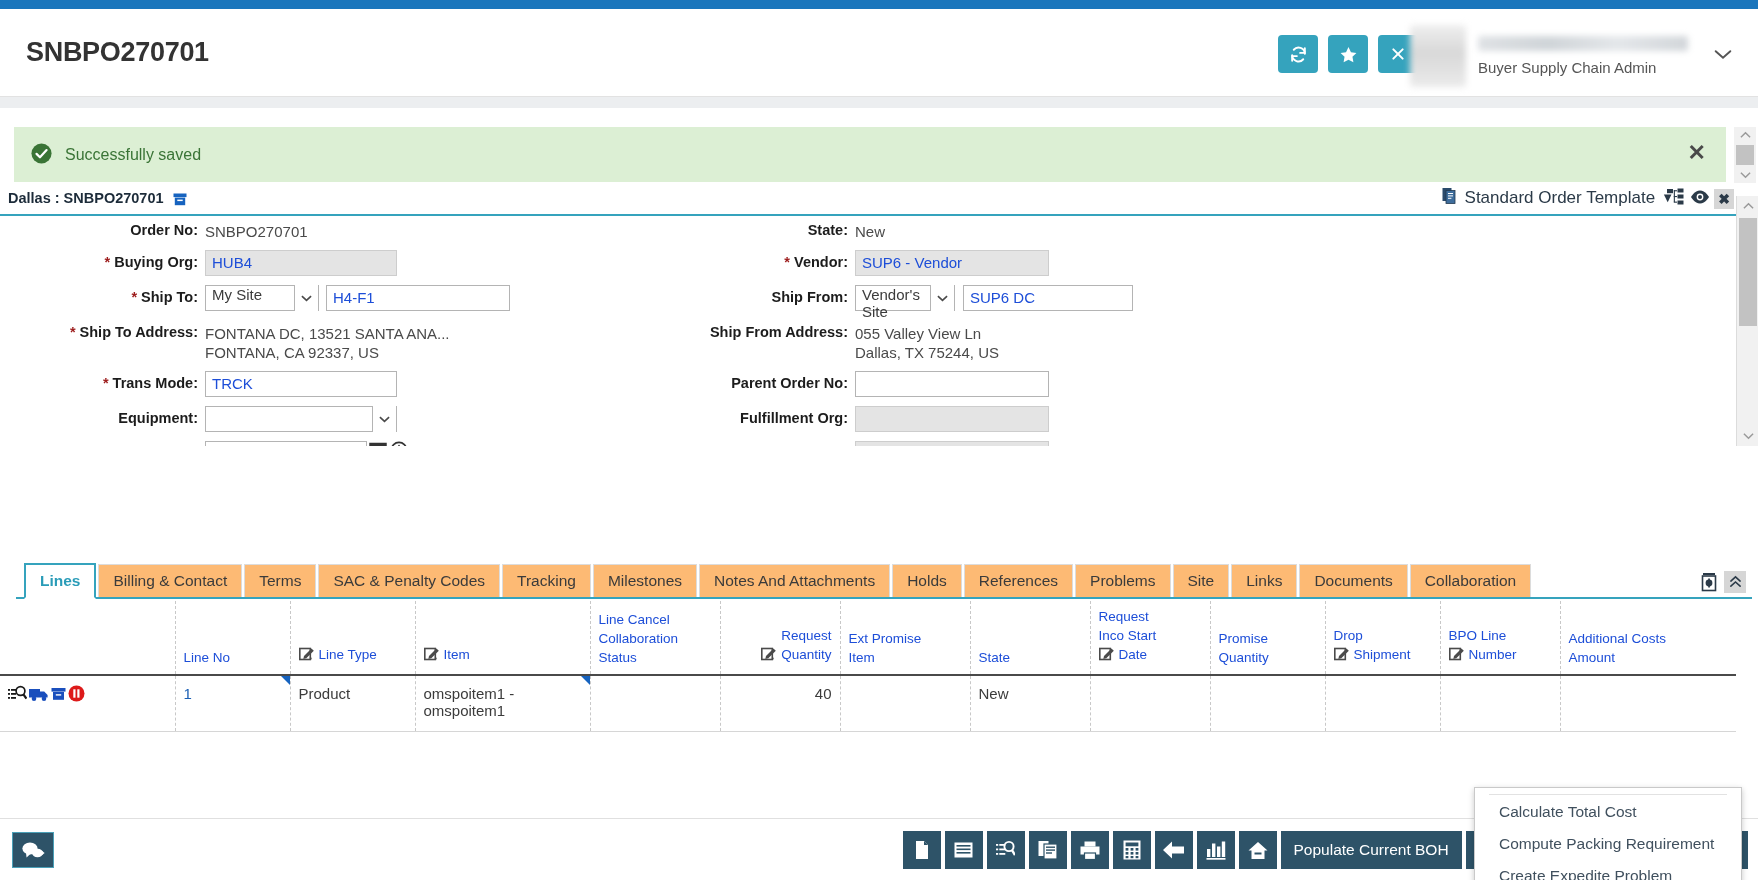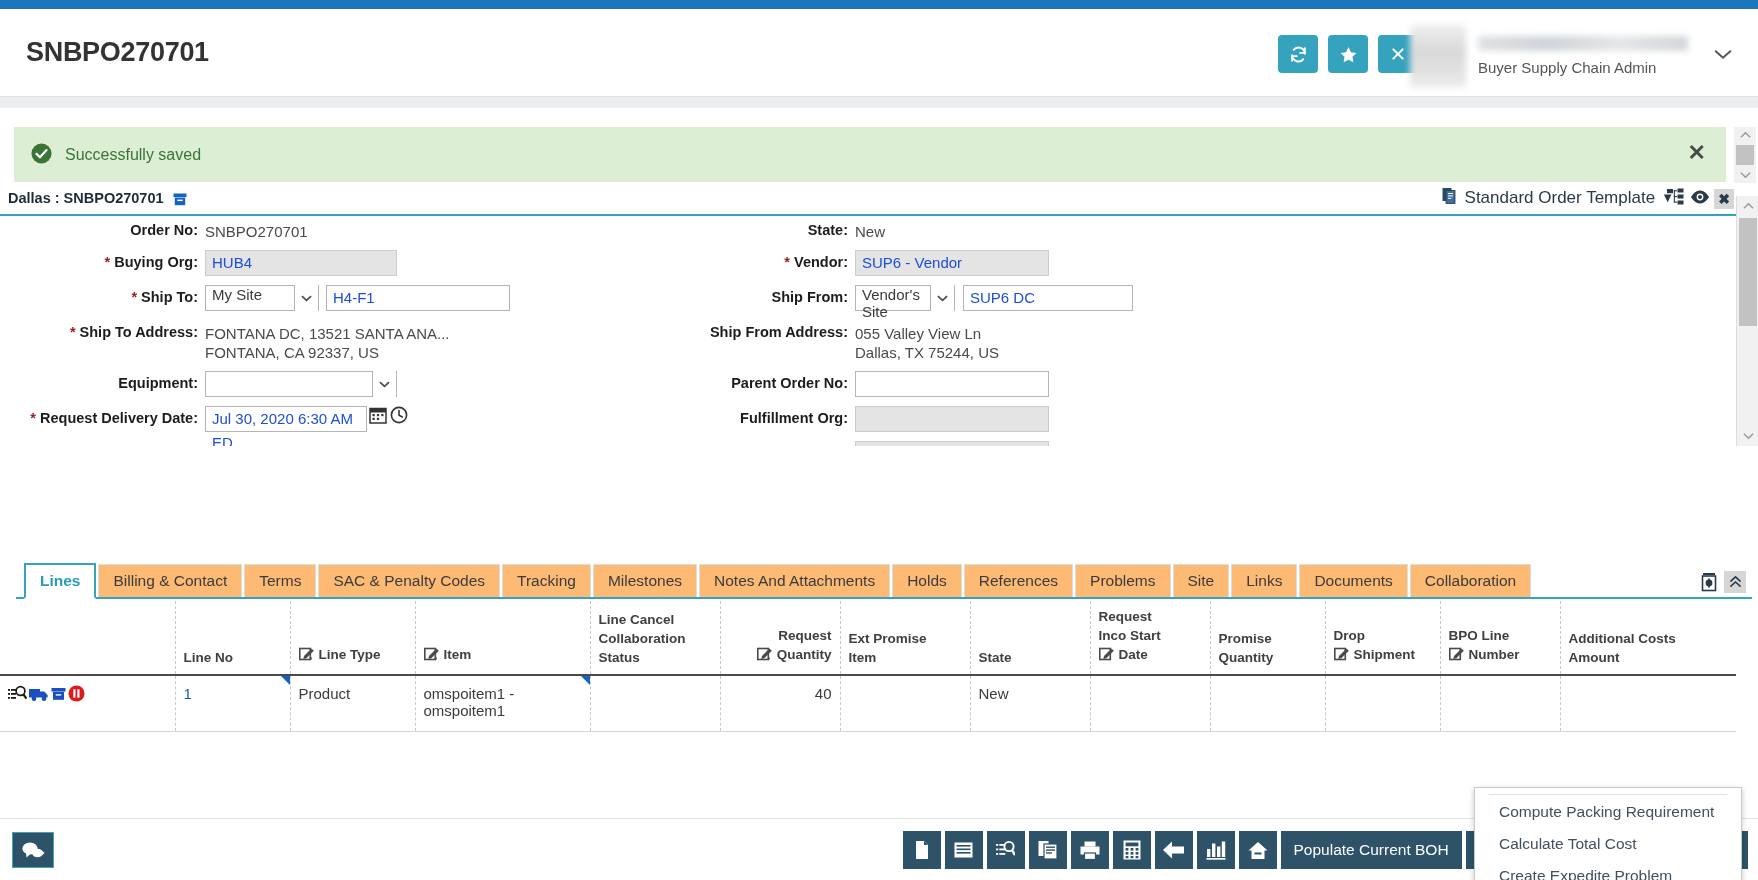--- a/index.html
+++ b/index.html
@@ -174,21 +174,21 @@
   .tab-icon-btn.boxed { background:#d6d6d6; }
 
   
   .grid-wrap {
     position: absolute; top: 493px; left: 0; width: 1736px; height: 160px;
     overflow: hidden;
   }
   table.grid { border-collapse: collapse; table-layout: fixed; width: 1736px; }
   table.grid th {
     vertical-align: bottom; text-align: left;
-    font-size: 13.5px; font-weight: bold; color: #404040;
+    font-size: 13.5px; font-weight: normal; color: #1d4ed8;
     padding: 6px 8px 7px 8px;
     border-right: 1px dashed #c8c8c8;
     border-bottom: 2px solid #4a4a4a;
     height: 72px; line-height: 19px;
   }
   table.grid th.num { text-align: right; }
   table.grid td {
     font-size: 15px; color: #3b3b3b;
     padding: 9px 8px; vertical-align: top;
     border-right: 1px dashed #c8c8c8;
@@ -401,20 +401,24 @@
         </div>
 
         <div class="frow">
           <div class="flabel"><span class="req">*</span> <span>Ship To Address:</span></div>
           <div class="fval">
             <div>FONTANA DC, 13521 SANTA ANA...</div>
             <div>FONTANA, CA 92337, US</div>
           </div>
         </div>
 
+        <div class="frow">
+          <div class="flabel"><span class="req">*</span> <span>Trans Mode:</span></div>
+          <div class="inp" style="width:192px;">TRCK</div>
+        </div>
 
         <div class="frow">
           <div class="flabel">Equipment:</div>
           <div class="sel" style="width:192px;">
             <span></span>
             <span class="arrow">
               <svg width="11" height="8" viewBox="0 0 12 8" stroke="#4a4a4a" stroke-width="1.8" fill="none">
                   <polyline points="1,2 6,6.5 11,2"></polyline>
                 </svg>
             </span>
@@ -743,22 +747,22 @@
     <div class="hscroll">
       <div class="hs-left">
         <svg width="8" height="12" viewBox="0 0 8 12" stroke="#8a8a8a" stroke-width="1.6" fill="none">
             <polyline points="6,1 1.5,6 6,11"></polyline>
           </svg>
       </div>
       <div class="hs-thumb"></div>
     </div>
 
     <div class="dropdown">
+      <div class="dd-item">Calculate Total Cost</div>
       <div class="dd-item">Compute Packing Requirement</div>
-      <div class="dd-item">Calculate Total Cost</div>
       <div class="dd-item">Create Expedite Problem</div>
 
     </div>
 
   </div>
 
   <div class="toolbar">
     <div class="chat-btn">
       <svg width="24" height="19" viewBox="0 0 24 19" fill="#fff">
         <ellipse cx="9" cy="7.5" rx="7.6" ry="6"></ellipse>

